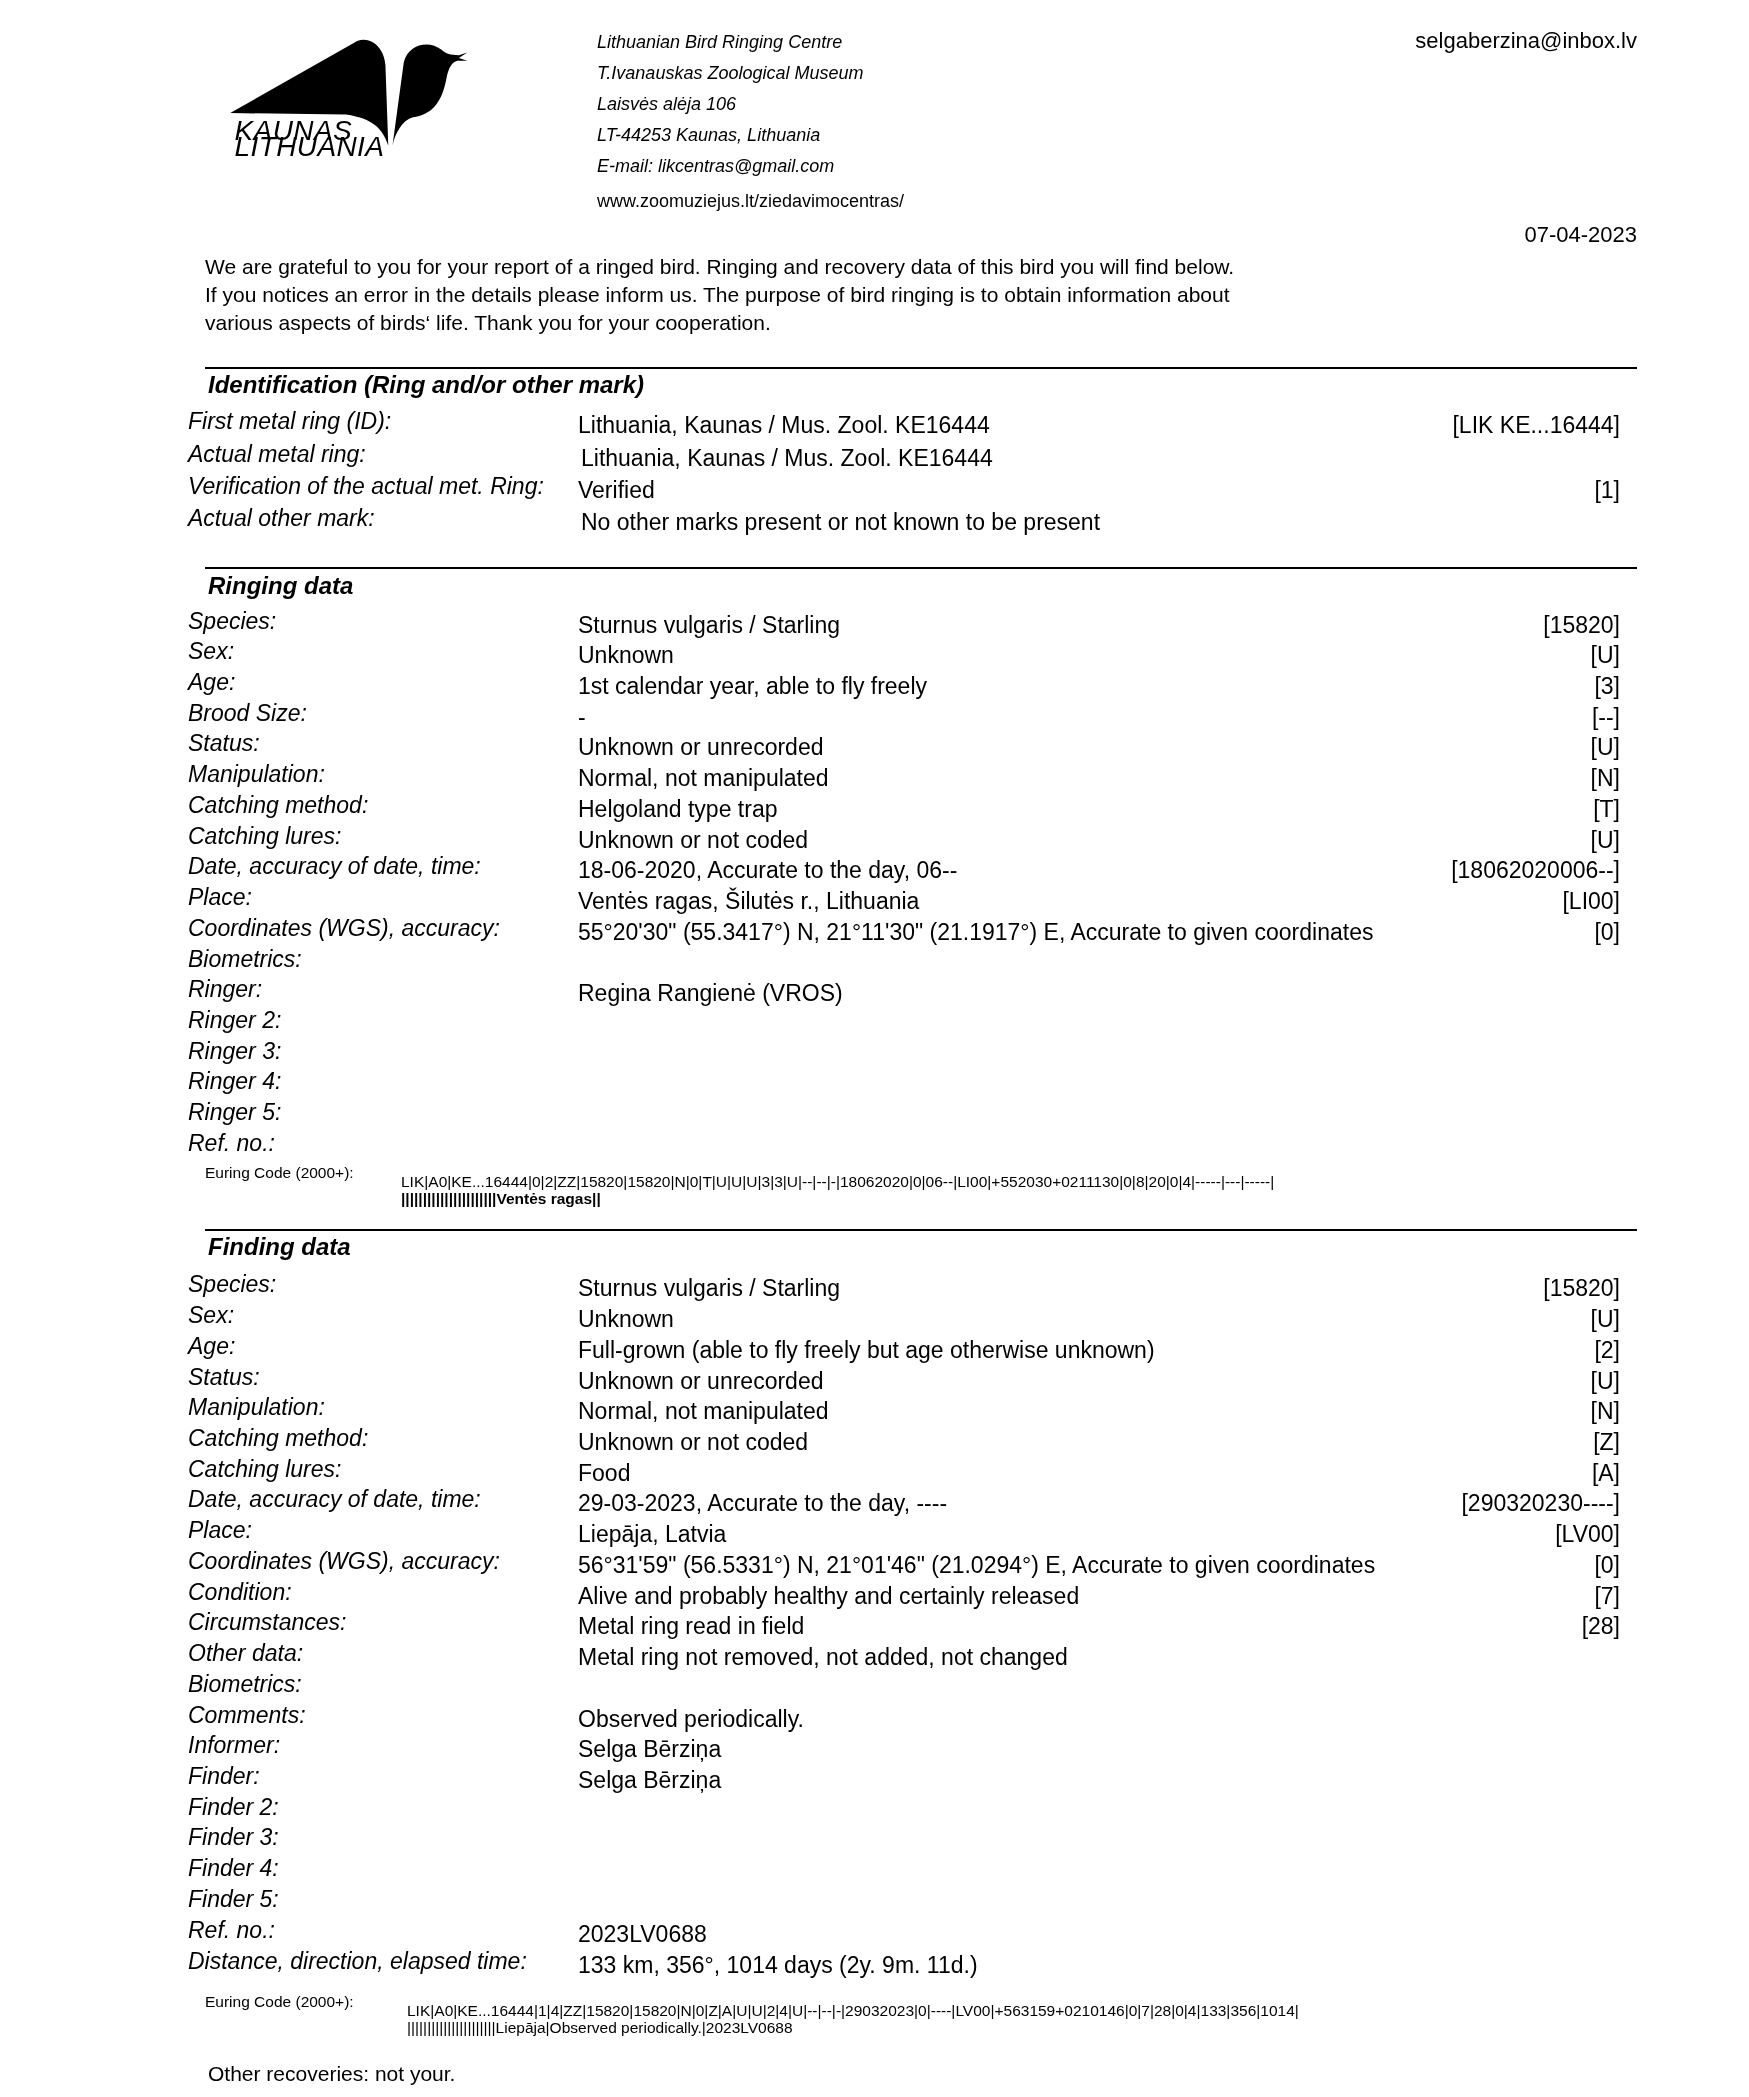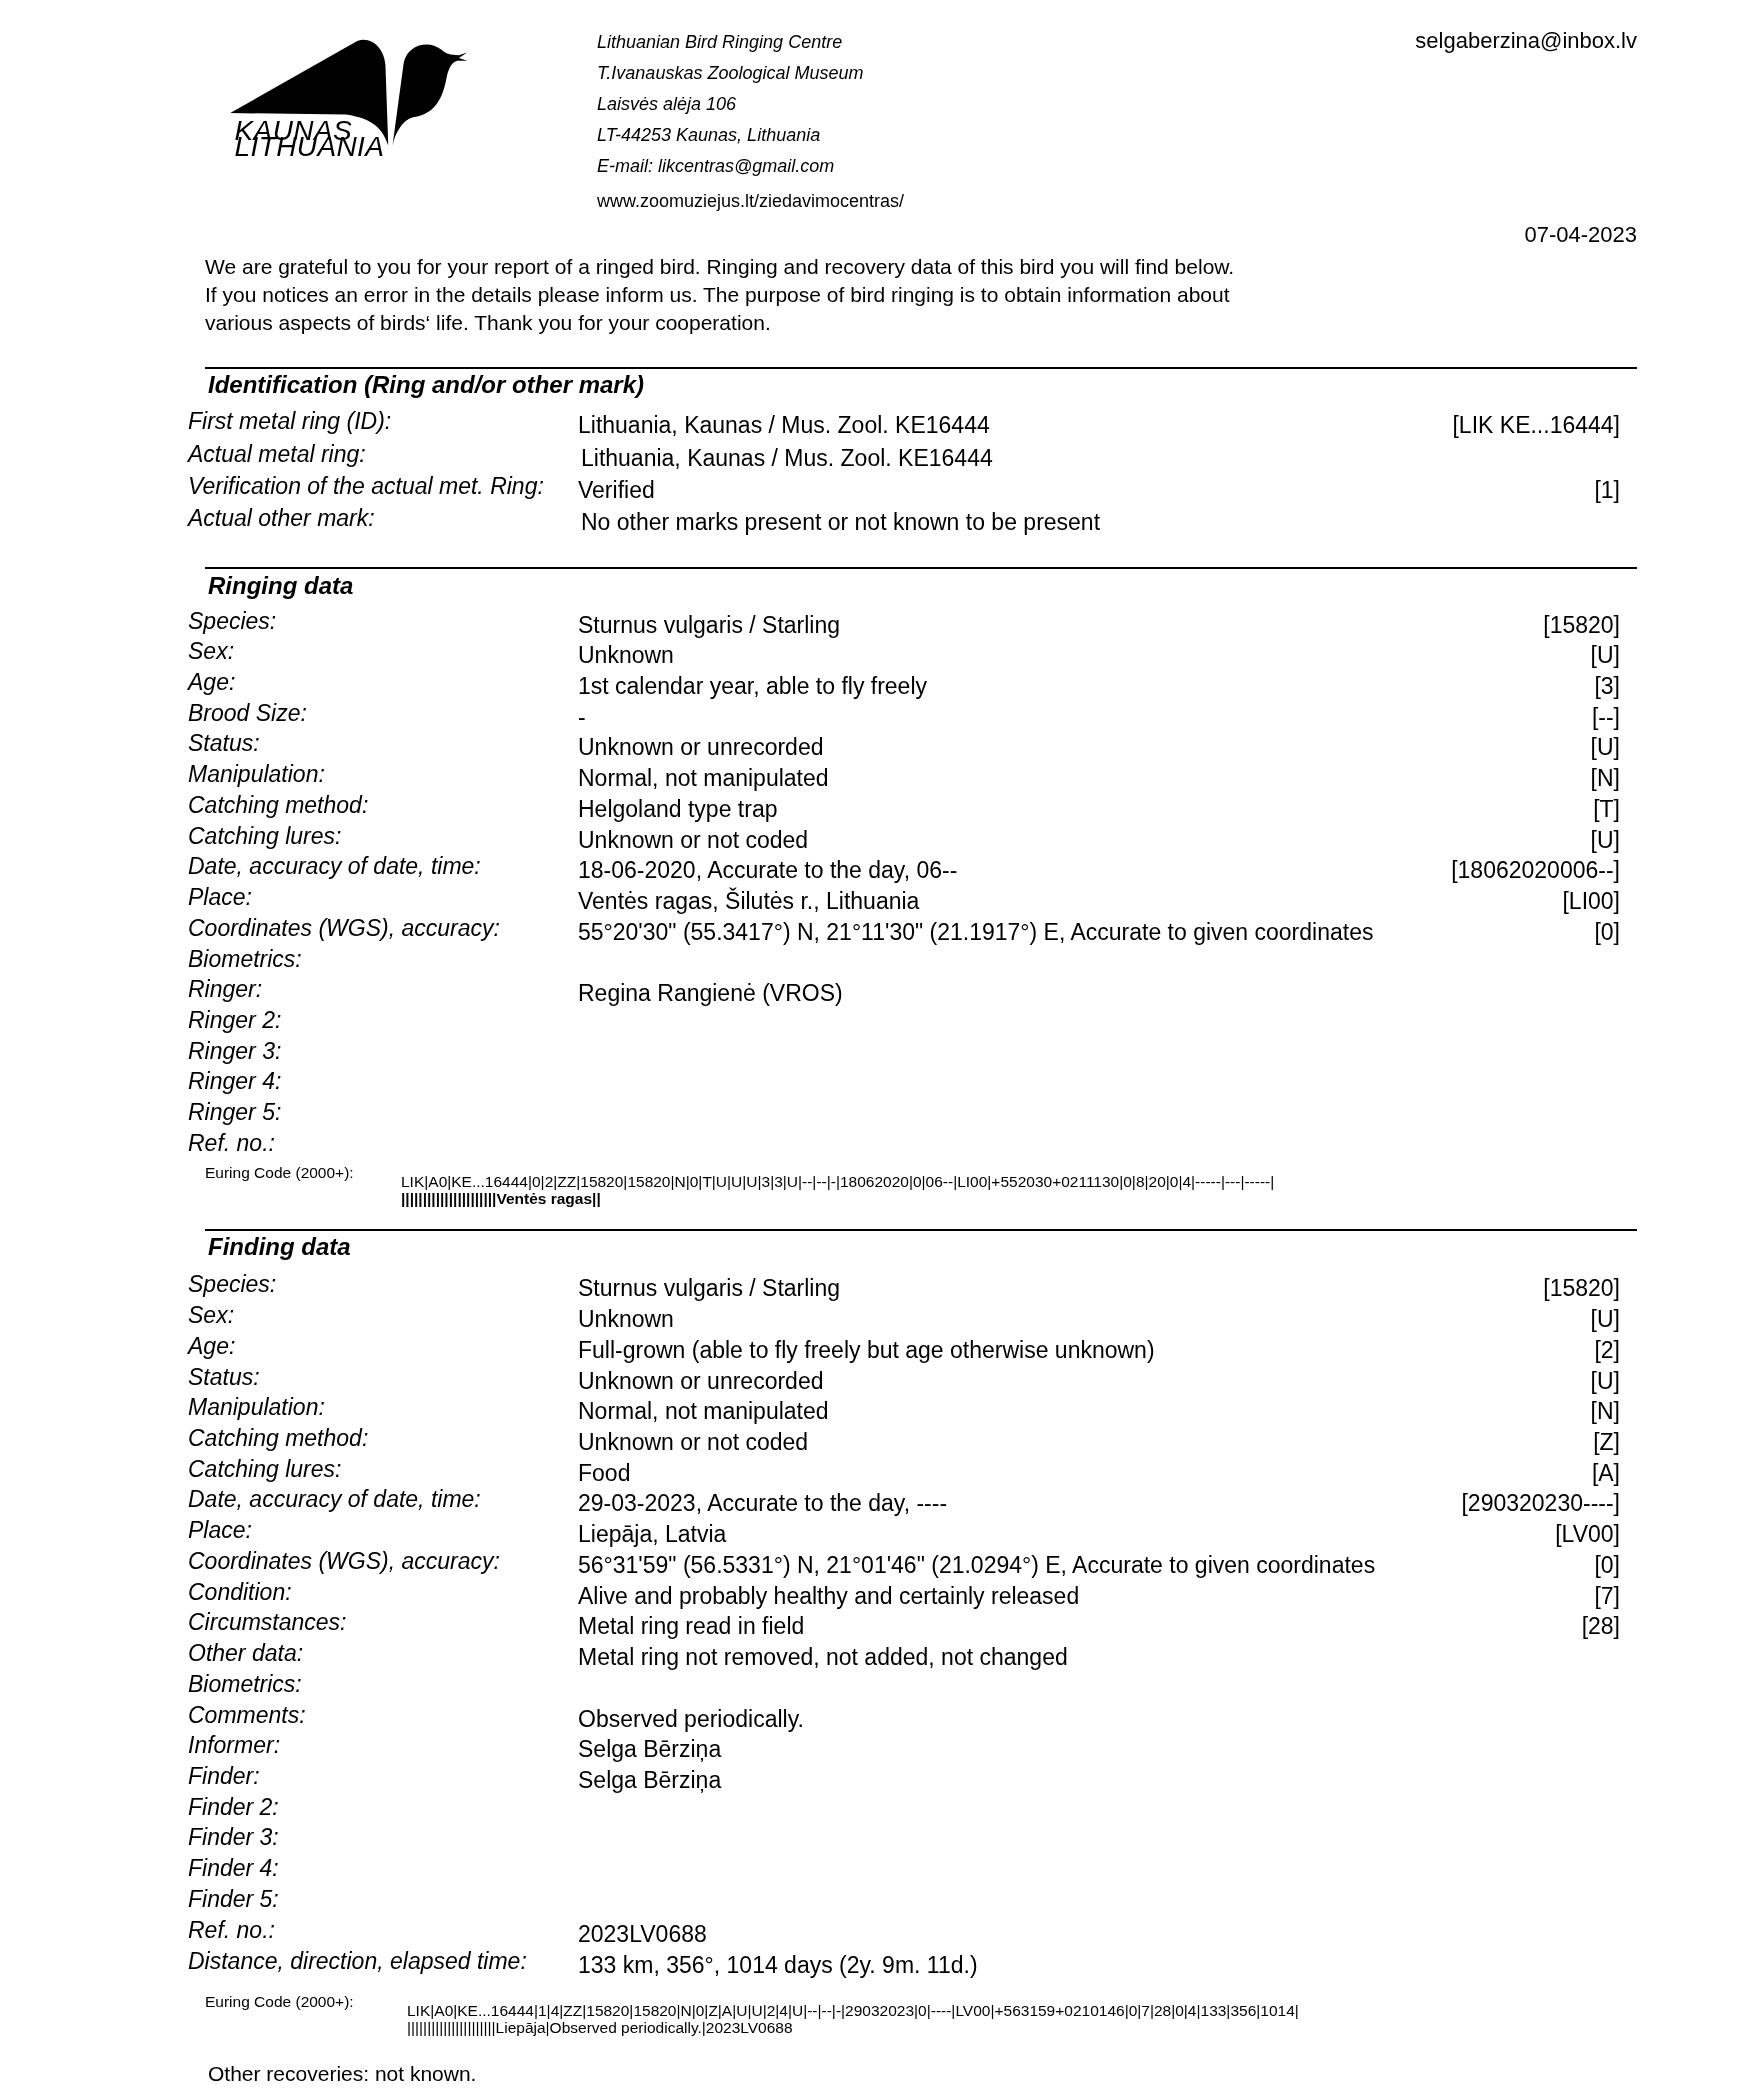--- a/index.html
+++ b/index.html
@@ -297,14 +297,14 @@
   <span class="lbl">Distance, direction, elapsed time:</span>
   <span class="val">133 km, 356°, 1014 days (2y. 9m. 11d.)</span>
 </div>
 
 <div class="abs euring" style="top:1993px; width:1432px; height:37px;">
   <span class="lbl">Euring Code (2000+):</span>
   <span class="val" style="left:202px;">LIK|A0|KE...16444|1|4|ZZ|15820|15820|N|0|Z|A|U|U|2|4|U|--|--|-|29032023|0|----|LV00|+563159+0210146|0|7|28|0|4|133|356|1014|</span>
   <span class="val" style="left:202px; top:17px;">||||||||||||||||||||||Liepāja|Observed periodically.|2023LV0688</span>
 </div>
 
-<div class="abs footer">Other recoveries: not known.</div>
+<div class="abs footer">Other recoveries: not your.</div>
 
 
 </body></html>

